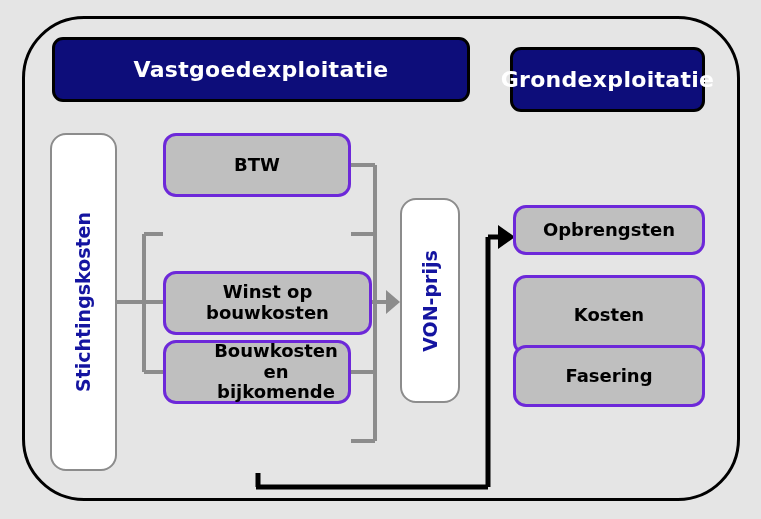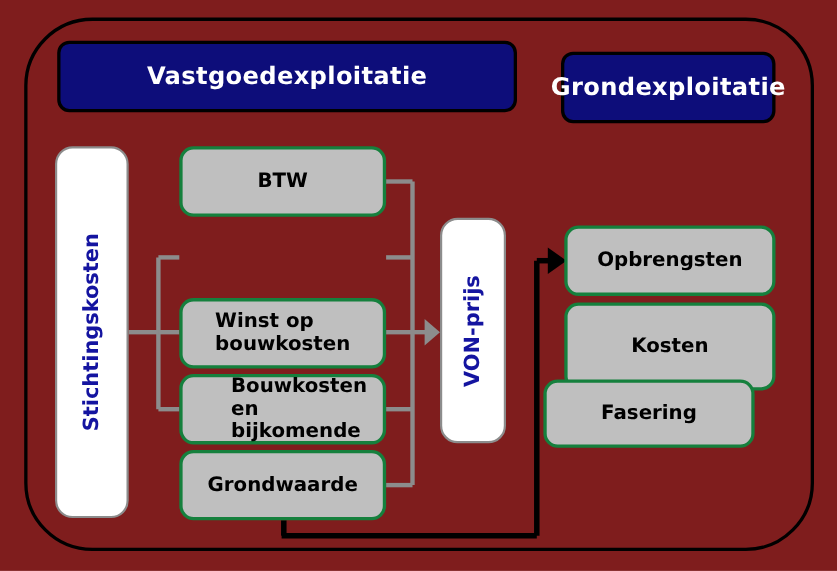--- a/index.html
+++ b/index.html
@@ -4,21 +4,21 @@
 <style>
   html, body {
     margin: 0;
     padding: 0;
     background: #ffffff;
   }
   #canvas {
     position: relative;
     width: 761px;
     height: 519px;
-    background: #7f1d1d;
+    background: #e5e5e5;
     font-family: "DejaVu Sans", sans-serif;
     overflow: hidden;
   }
 
   
   .outer-frame {
     position: absolute;
     left: 22px;
     top: 16px;
     width: 718px;
@@ -65,42 +65,42 @@
     font-weight: bold;
     font-size: 19px;
   }
   #box-stichtingskosten { left: 50px;  top: 133px; width: 67px;  height: 338px; }
   #box-vonprijs         { left: 400px; top: 198px; width: 60px;  height: 205px; }
 
   
   .gray-box {
     position: absolute;
     background: #bfbfbf;
-    border: 3px solid #15803d;
+    border: 3px solid #6d28d9;
     border-radius: 13px;
     box-sizing: border-box;
     display: flex;
     align-items: center;
     justify-content: center;
-    text-align: left;
+    text-align: center;
     color: #000000;
     font-weight: bold;
     font-size: 18px;
     line-height: 1.15;
     padding: 2px 6px;
   }
   #box-btw        { left: 163px; top: 133px; width: 188px; height: 64px; }
   #box-winstvon   { left: 163px; top: 202px; width: 188px; height: 64px; }
-  #box-winstbouw  { left: 163px; top: 271px; width: 188px; height: 64px; }
+  #box-winstbouw  { left: 163px; top: 271px; width: 209px; height: 64px; }
   #box-bouwkosten { left: 163px; top: 340px; width: 188px; height: 64px; padding-left: 44px; }
   #box-grondwaarde{ left: 163px; top: 409px; width: 188px; height: 64px; }
 
-  #box-opbrengsten { left: 513px; top: 205px; width: 192px; height: 64px; }
+  #box-opbrengsten { left: 513px; top: 205px; width: 192px; height: 50px; }
   #box-kosten      { left: 513px; top: 275px; width: 192px; height: 80px; }
-  #box-fasering    { left: 494px; top: 345px; width: 192px; height: 62px; }
+  #box-fasering    { left: 513px; top: 345px; width: 192px; height: 62px; }
 
   
   #connectors {
     position: absolute;
     left: 0; top: 0;
     width: 761px;
     height: 519px;
     pointer-events: none;
   }
 </style>
@@ -162,23 +162,20 @@
 
   <div id="box-btw" class="gray-box">
     <span>BTW</span>
   </div>
   <div id="box-winstbouw" class="gray-box">
     <span>Winst op<br>bouwkosten</span>
   </div>
   <div id="box-bouwkosten" class="gray-box">
     <span>Bouwkosten en<br>bijkomende</span>
   </div>
-  <div id="box-grondwaarde" class="gray-box">
-    <span>Grondwaarde</span>
-  </div>
 
   <div id="box-opbrengsten" class="gray-box">
     <span>Opbrengsten</span>
   </div>
   <div id="box-kosten" class="gray-box">
     <span>Kosten</span>
   </div>
   <div id="box-fasering" class="gray-box">
     <span>Fasering</span>
   </div>

